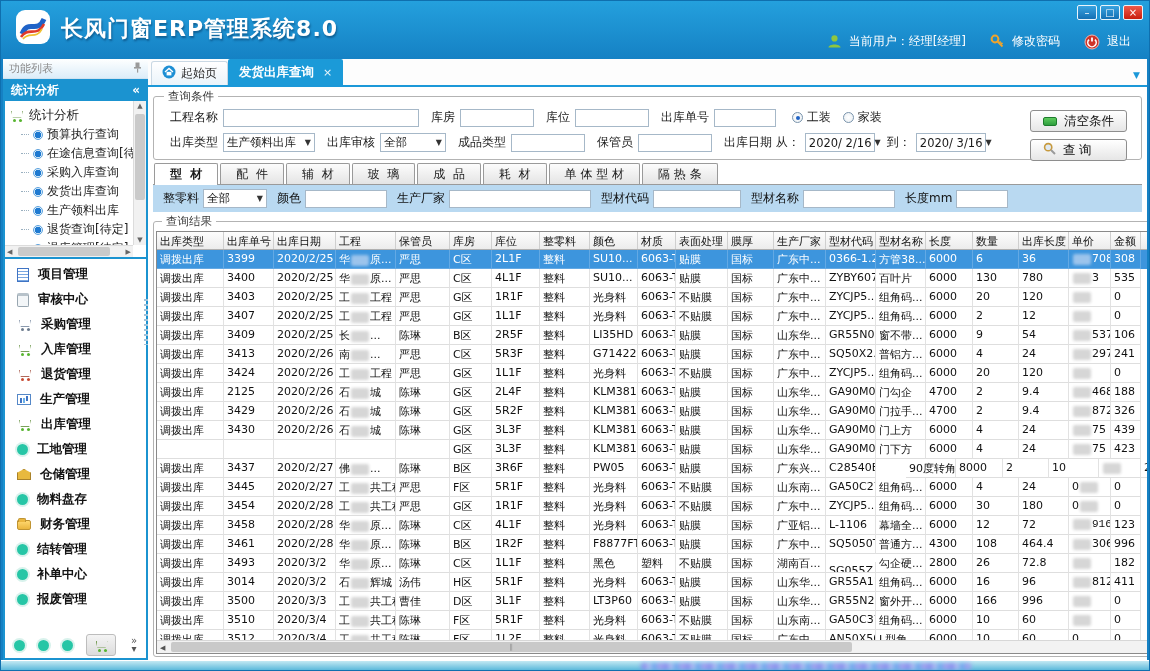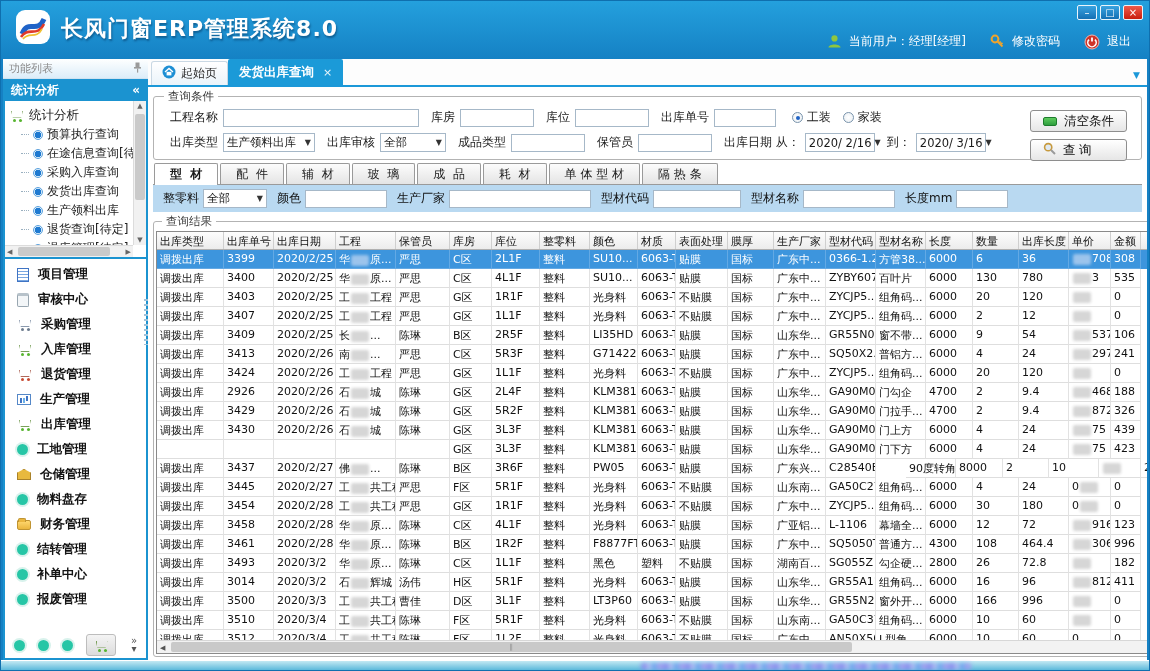--- a/index.html
+++ b/index.html
@@ -582,21 +582,21 @@
                 <div class="tcell" style="width: 50px;">ZYCJP5...</div>
                 <div class="tcell" style="width: 50px;">组角码...</div>
                 <div class="tcell" style="width: 47px;">6000</div>
                 <div class="tcell" style="width: 46px;">20</div>
                 <div class="tcell" style="width: 50px;">120</div>
                 <div class="tcell" style="width: 42px;"><span class="blurseg" style="width: 18px;"></span></div>
                 <div class="tcell" style="width: 30px;">0</div>
               </div>
               <div class="trow">
                 <div class="tcell" style="width: 67px;">调拨出库</div>
-                <div class="tcell" style="width: 50px;">2926</div>
+                <div class="tcell" style="width: 50px;">2125</div>
                 <div class="tcell" style="width: 62px;">2020/2/26</div>
                 <div class="tcell" style="width: 60px;">石<span class="blurseg" style="width: 18px;"></span>城</div>
                 <div class="tcell" style="width: 54px;">陈琳</div>
                 <div class="tcell" style="width: 42px;">G区</div>
                 <div class="tcell" style="width: 48px;">2L4F</div>
                 <div class="tcell" style="width: 50px;">整料</div>
                 <div class="tcell" style="width: 48px;">KLM3817</div>
                 <div class="tcell" style="width: 38px;">6063-T5</div>
                 <div class="tcell" style="width: 52px;">贴膜</div>
                 <div class="tcell" style="width: 46px;">国标</div>
@@ -753,21 +753,21 @@
                 <div class="tcell" style="width: 48px;">光身料</div>
                 <div class="tcell" style="width: 38px;">6063-T5</div>
                 <div class="tcell" style="width: 52px;">贴膜</div>
                 <div class="tcell" style="width: 46px;">国标</div>
                 <div class="tcell" style="width: 52px;">广亚铝...</div>
                 <div class="tcell" style="width: 50px;">L-1106</div>
                 <div class="tcell" style="width: 50px;">幕墙全...</div>
                 <div class="tcell" style="width: 47px;">6000</div>
                 <div class="tcell" style="width: 46px;">12</div>
                 <div class="tcell" style="width: 50px;">72</div>
-                <div class="tcell" style="width: 42px;"><span class="blurseg" style="width: 18px;"></span>916</div>
+                <div class="tcell" style="width: 42px; font-family: Liberation Mono, monospace;"><span class="blurseg" style="width: 18px;"></span>916</div>
                 <div class="tcell" style="width: 30px;">123</div>
               </div>
               <div class="trow">
                 <div class="tcell" style="width: 67px;">调拨出库</div>
                 <div class="tcell" style="width: 50px;">3461</div>
                 <div class="tcell" style="width: 62px;">2020/2/28</div>
                 <div class="tcell" style="width: 60px;">华<span class="blurseg" style="width: 18px;"></span>原...</div>
                 <div class="tcell" style="width: 54px;">陈琳</div>
                 <div class="tcell" style="width: 42px;">B区</div>
                 <div class="tcell" style="width: 48px;">1R2F</div>
@@ -792,21 +792,21 @@
                 <div class="tcell" style="width: 60px;">华<span class="blurseg" style="width: 18px;"></span>原...</div>
                 <div class="tcell" style="width: 54px;">陈琳</div>
                 <div class="tcell" style="width: 42px;">C区</div>
                 <div class="tcell" style="width: 48px;">1L1F</div>
                 <div class="tcell" style="width: 50px;">整料</div>
                 <div class="tcell" style="width: 48px;">黑色</div>
                 <div class="tcell" style="width: 38px;">塑料</div>
                 <div class="tcell" style="width: 52px;">不贴膜</div>
                 <div class="tcell" style="width: 46px;">国标</div>
                 <div class="tcell" style="width: 52px;">湖南百...</div>
-                <div class="tcell" style="width: 50px;">SG055Z</div>
+                <div class="tcell" style="width: 50px; margin-top: 8px;">SG055Z</div>
                 <div class="tcell" style="width: 50px;">勾企硬...</div>
                 <div class="tcell" style="width: 47px;">2800</div>
                 <div class="tcell" style="width: 46px;">26</div>
                 <div class="tcell" style="width: 50px;">72.8</div>
                 <div class="tcell" style="width: 42px;"><span class="blurseg" style="width: 18px;"></span></div>
                 <div class="tcell" style="width: 30px;">182</div>
               </div>
               <div class="trow">
                 <div class="tcell" style="width: 67px;">调拨出库</div>
                 <div class="tcell" style="width: 50px;">3014</div>

